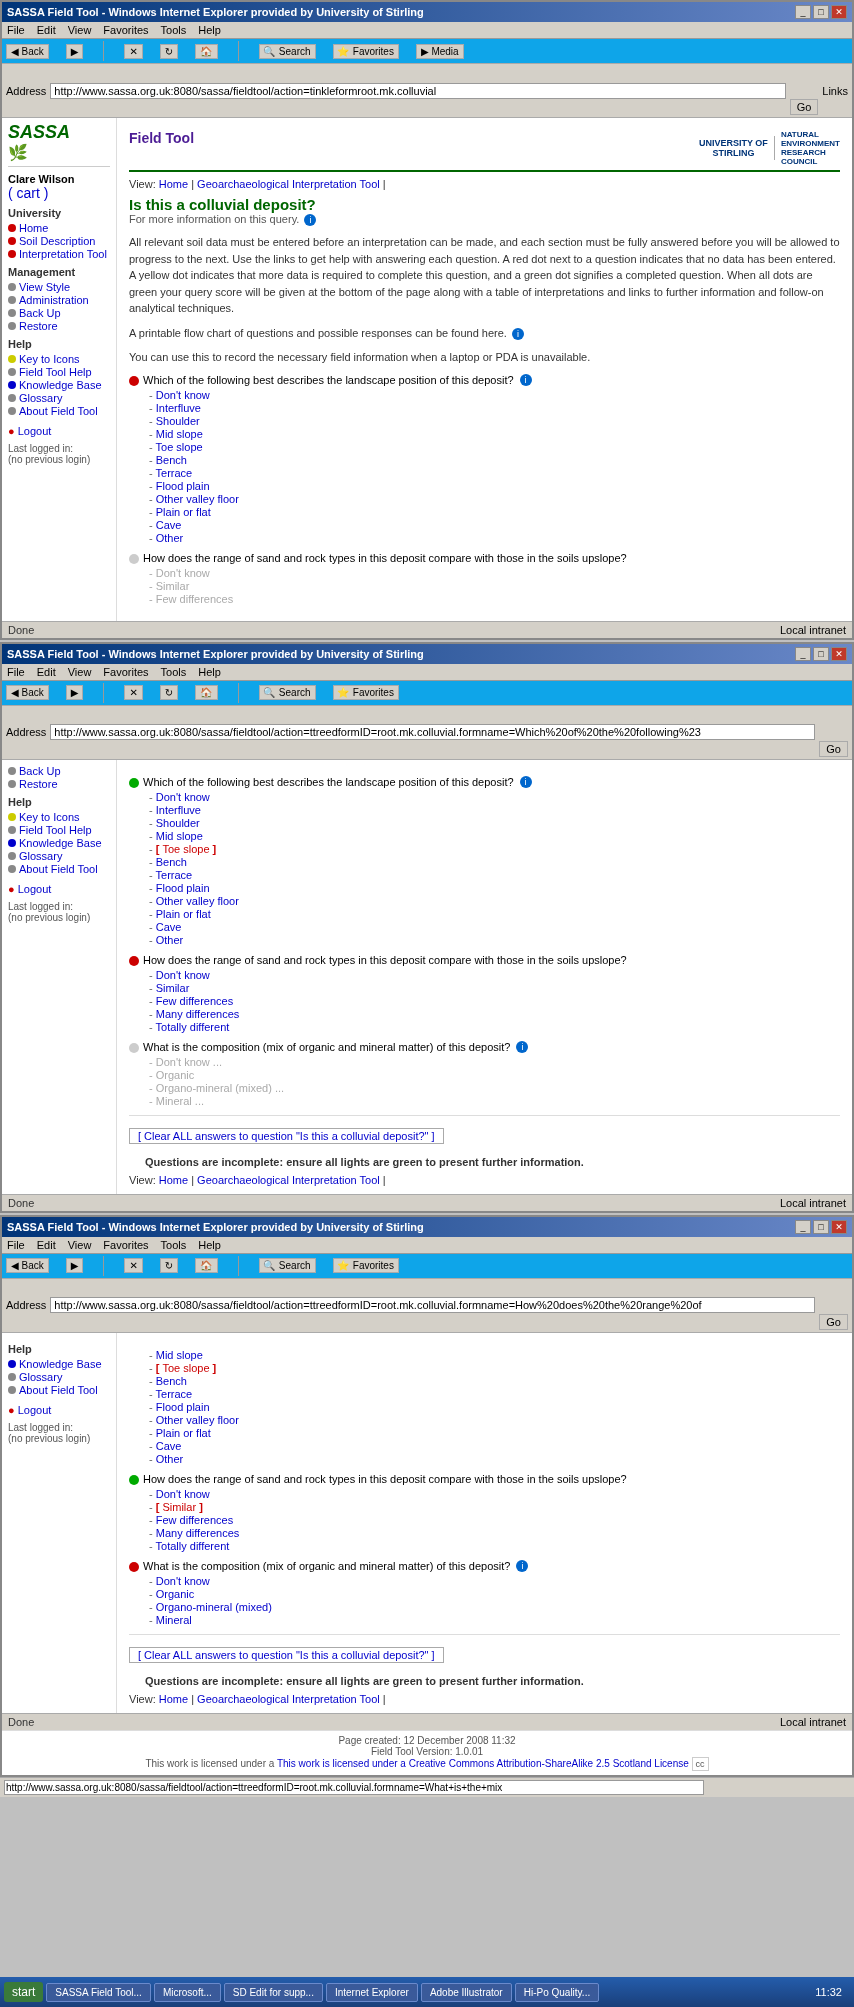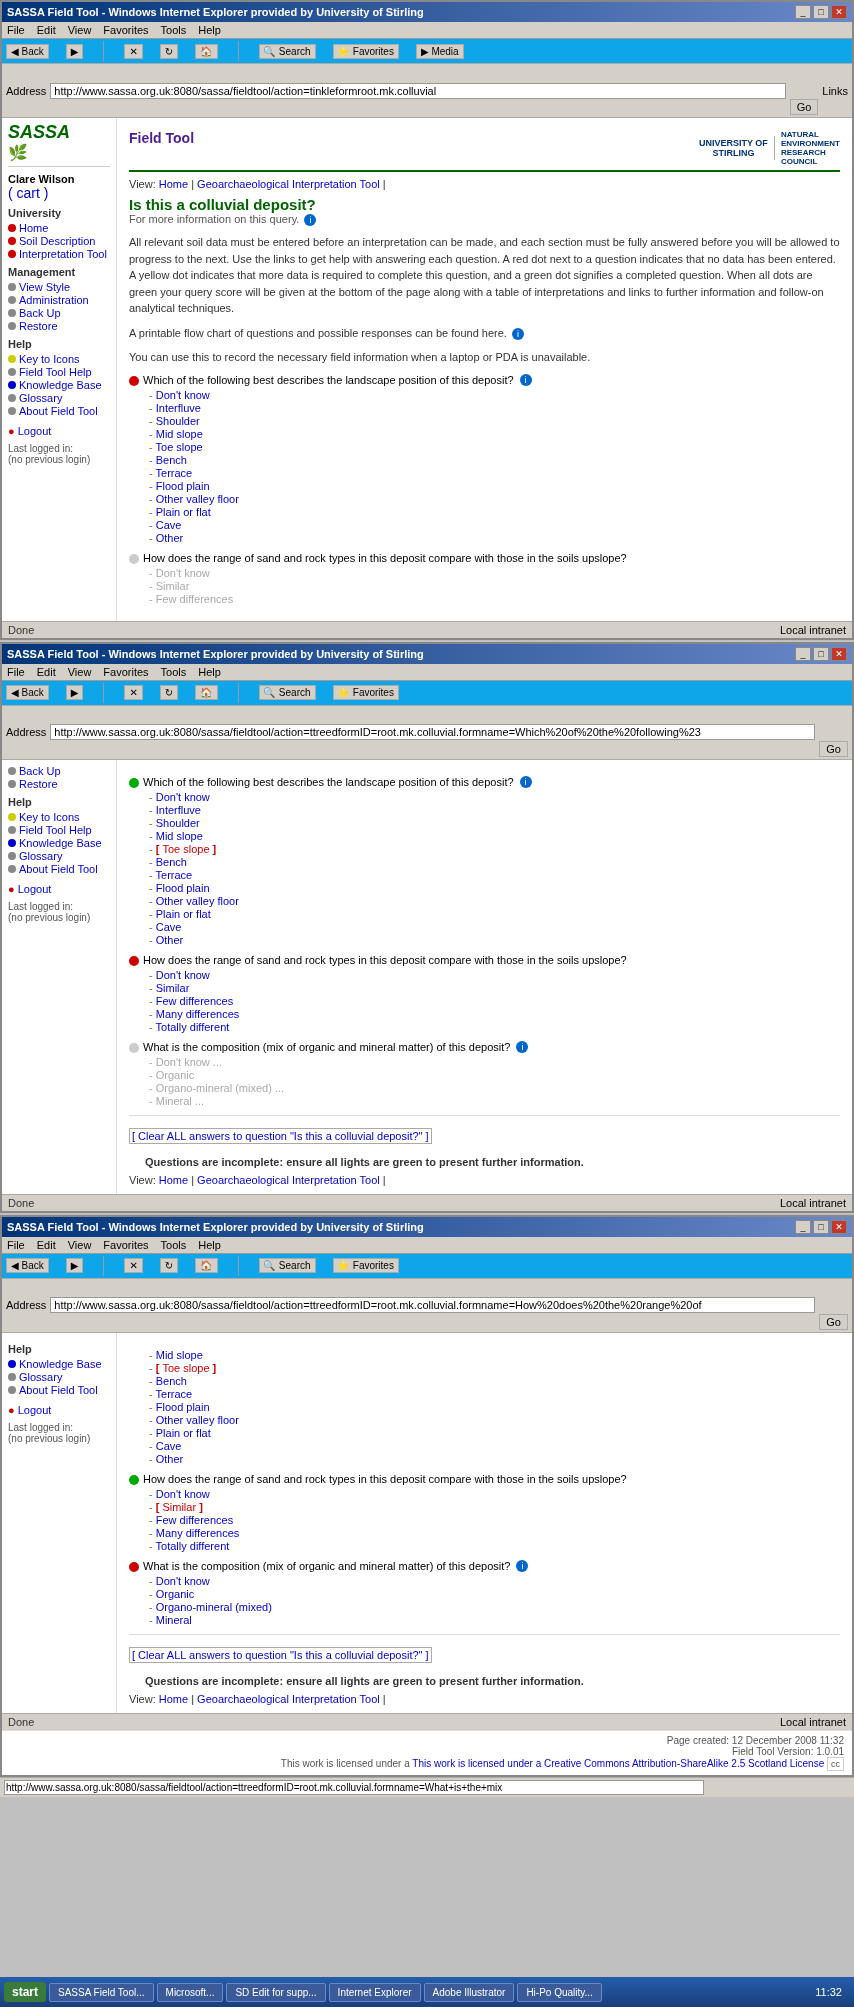--- a/index.html
+++ b/index.html
@@ -253,21 +253,21 @@
       margin-left: 2px;
     }
 
     .clear-link {
       color: #0000cc;
       font-size: 11px;
       cursor: pointer;
       text-decoration: none;
       border: 1px solid #aaa;
       display: inline-block;
-      padding: 1px 2px;
+      padding: 1px 8px;
       margin: 6px 0;
     }
 
     .status-message {
       font-size: 11px;
       font-weight: bold;
       color: #333;
       margin: 6px 16px;
     }
 
@@ -304,21 +304,21 @@
       padding: 0 4px;
       gap: 3px;
       position: fixed;
       bottom: 0;
       left: 0;
       right: 0;
     }
     .taskbar-start {
       background: #3a7a3a;
       color: white;
-      font-weight: bold;
+      font-weight: normal;
       font-size: 12px;
       padding: 3px 8px;
       border-radius: 3px;
       cursor: pointer;
     }
     .taskbar-item {
       background: #3a5a9a;
       color: white;
       font-size: 10px;
       padding: 3px 8px;
@@ -344,21 +344,21 @@
     }
 
     .window-outer {
       width: 854px;
       margin: 0 auto;
     }
 
     .page-footer {
       font-size: 10px;
       color: #555;
-      text-align: right;
+      text-align: center;
       padding: 4px 8px;
       border-top: 1px solid #ddd;
     }
     .page-footer a { color: #0000cc; }
     .cc-badge {
       display: inline-block;
       border: 1px solid #ccc;
       padding: 1px 3px;
       font-size: 9px;
       color: #555;

